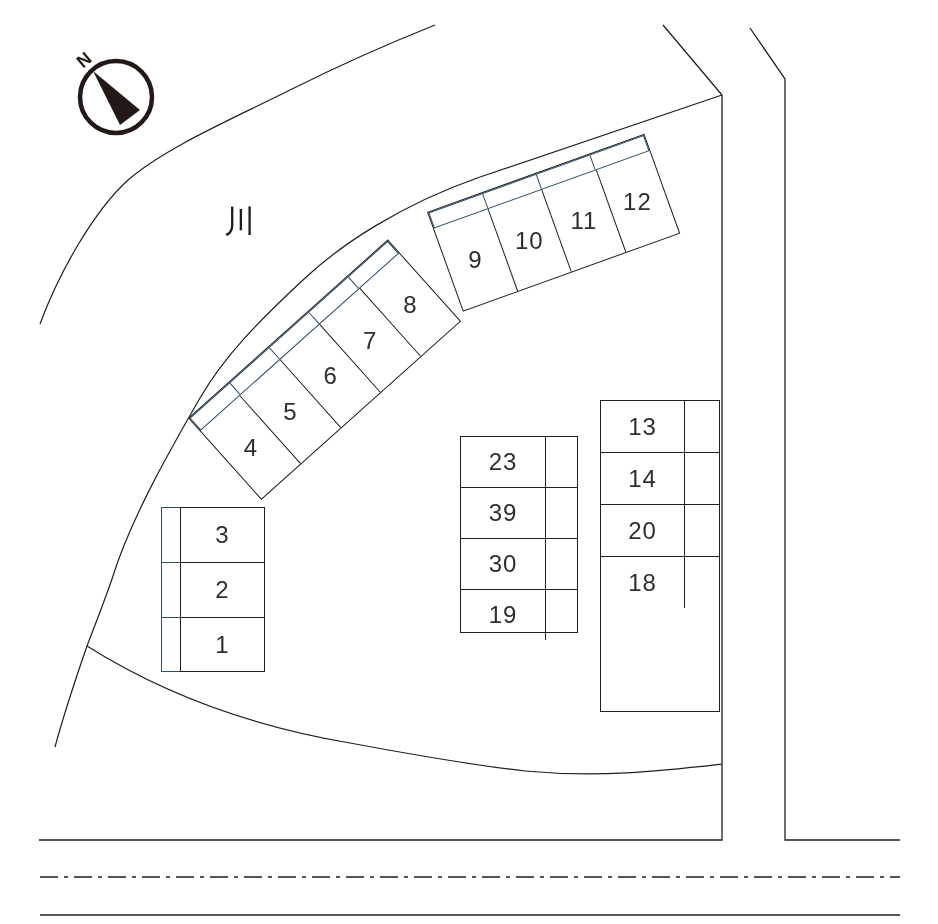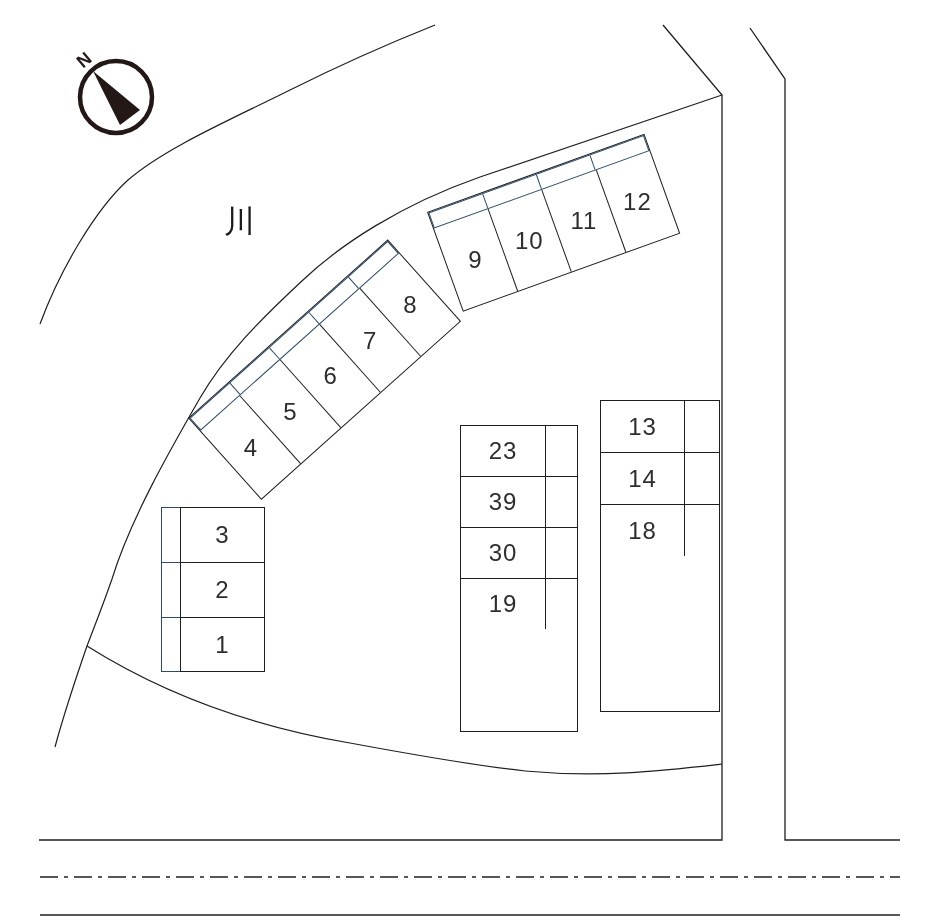--- a/index.html
+++ b/index.html
@@ -31,21 +31,21 @@
   .g13 .v-strip .s-row:last-child{border-bottom:none;}
   .g13 .v-main{position:absolute;left:19px;top:0;width:85px;height:165px;border:1px solid var(--line);box-sizing:border-box;}
   .g13 .v-main .m-row{height:55px;border-bottom:1px solid var(--line);box-sizing:border-box;display:flex;align-items:center;justify-content:center;}
   .g13 .v-main .m-row:last-child{border-bottom:none;height:53px;}
   
   .stack{position:absolute;border:1px solid var(--line);box-sizing:border-box;}
   .stack .row{display:flex;border-bottom:1px solid var(--line);box-sizing:border-box;}
   .stack .row:last-child{border-bottom:none;}
   .stack .cell-main{display:flex;align-items:center;justify-content:center;border-right:1px solid var(--line);box-sizing:border-box;}
   .stack .cell-side{flex:1;}
-  .g1923{left:460px;top:425px;width:118px;height:307px;}
+  .g1923{left:460px;top:436px;width:118px;height:197px;}
   .g1923 .row{height:51px;}
   .g1923 .row:last-child{height:50px;justify-content:center;}
   .g1923 .cell-main{width:85px;}
   .g1318{left:600px;top:400px;width:120px;height:312px;}
   .g1318 .row{height:52px;}
   .g1318 .row:last-child{height:51px;}
   .g1318 .cell-main{width:84px;}
 </style>
 </head>
 <body>
@@ -181,19 +181,25 @@
       <div class="cell-side"></div>
     </div>
     <div class="row">
       <div class="cell-main">
           <span class="plot-num">14</span>
         </div>
       <div class="cell-side"></div>
     </div>
     <div class="row">
       <div class="cell-main">
+          <span class="plot-num">20</span>
+        </div>
+      <div class="cell-side"></div>
+    </div>
+    <div class="row">
+      <div class="cell-main">
           <span class="plot-num">18</span>
         </div>
       <div class="cell-side"></div>
     </div>
   </div>
 
 </div>
 
 </body></html>

